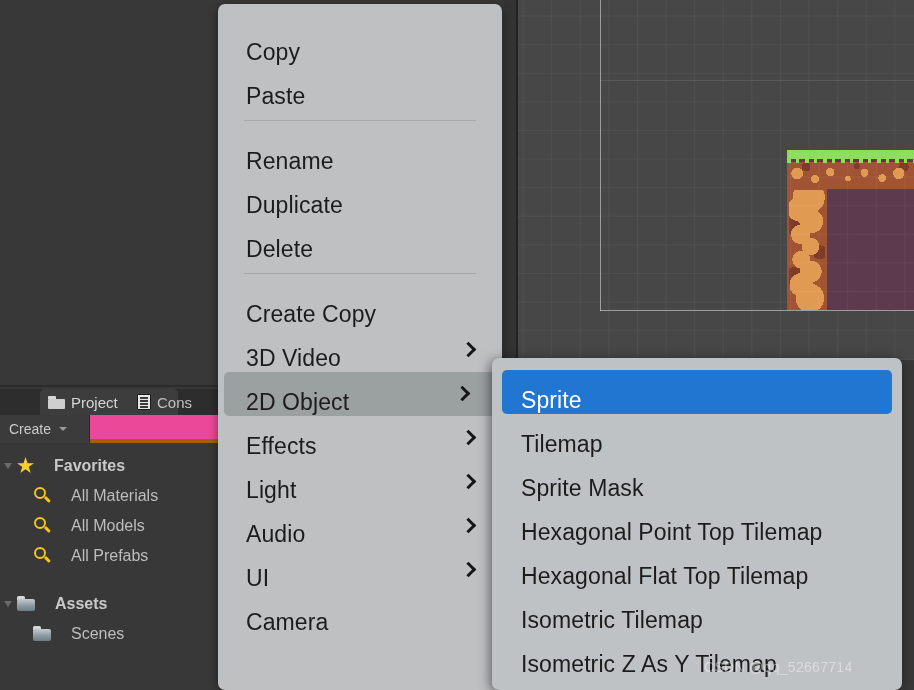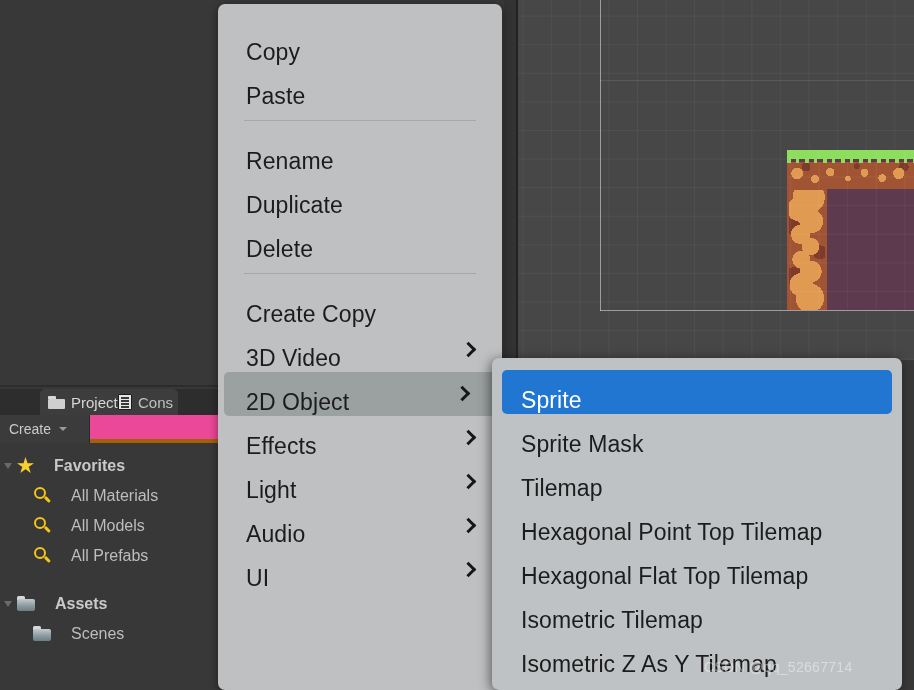--- a/index.html
+++ b/index.html
@@ -85,21 +85,21 @@
   
   .dock { position: absolute; left: 0; top: 389px; width: 230px; height: 301px; background: #383838; }
   .tabbar { position: absolute; left: 0; top: 0; width: 230px; height: 26px; background: #2d2d2d; }
   .tab {
     position: absolute; top: 0; height: 26px; display: flex; align-items: center;
     gap: 6px; padding: 0 12px 0 8px; font-size: 15px; color: #c0c0c0;
     border-top-left-radius: 5px; border-top-right-radius: 5px;
   }
   .tab.active { background: #3d3d3d; color: #d6d6d6; }
   .tab-project { left: 0; width: 138px; margin-left: 40px; }
-  .tab-console { left: 110px; width: 104px; }
+  .tab-console { left: 129px; width: 104px; }
 
   .icon-project { width: 17px; height: 13px; position: relative; flex: 0 0 auto; }
   .icon-project .lid { position: absolute; left: 0; top: 0; width: 8px; height: 3px; background: #d8d8d8; border-radius: 1px 1px 0 0; }
   .icon-project .box { position: absolute; left: 0; top: 3px; width: 17px; height: 10px; background: #cfcfcf; border-radius: 1px; }
   .icon-console { width: 14px; height: 16px; flex: 0 0 auto; background: #e6e6e6; border: 1.5px solid #1b1b1b;
     position: relative; border-radius: 1px; }
   .icon-console::before { content: ""; position: absolute; left: 2px; top: 2px; width: 8px; height: 1.5px; background: #3a3a3a;
     box-shadow: 0 3px 0 #3a3a3a, 0 6px 0 #3a3a3a, 0 9px 0 #3a3a3a; }
 
   .toolbar { position: absolute; left: 0; top: 26px; width: 230px; height: 28px; background: #ec4899; border-bottom: 4px solid #a16207; text-align: right; }
@@ -317,33 +317,36 @@
       <span class="ctx-arrow"></span>
     </div>
     <div class="ctx-item">
       <span>Audio</span>
       <span class="ctx-arrow"></span>
     </div>
     <div class="ctx-item">
       <span>UI</span>
       <span class="ctx-arrow"></span>
     </div>
+    <div class="ctx-item">
+      <span>Camera</span>
+    </div>
   </div>
 
   <div class="sub-menu">
     <div class="sub-item selected">
       <span>Sprite</span>
     </div>
     <div class="sub-item">
+      <span>Tilemap</span>
+    </div>
+    <div class="sub-item">
       <span>Sprite Mask</span>
     </div>
     <div class="sub-item">
-      <span>Tilemap</span>
-    </div>
-    <div class="sub-item">
       <span>Hexagonal Point Top Tilemap</span>
     </div>
     <div class="sub-item">
       <span>Hexagonal Flat Top Tilemap</span>
     </div>
     <div class="sub-item">
       <span>Isometric Tilemap</span>
     </div>
     <div class="sub-item">
       <span>Isometric Z As Y Tilemap</span>

